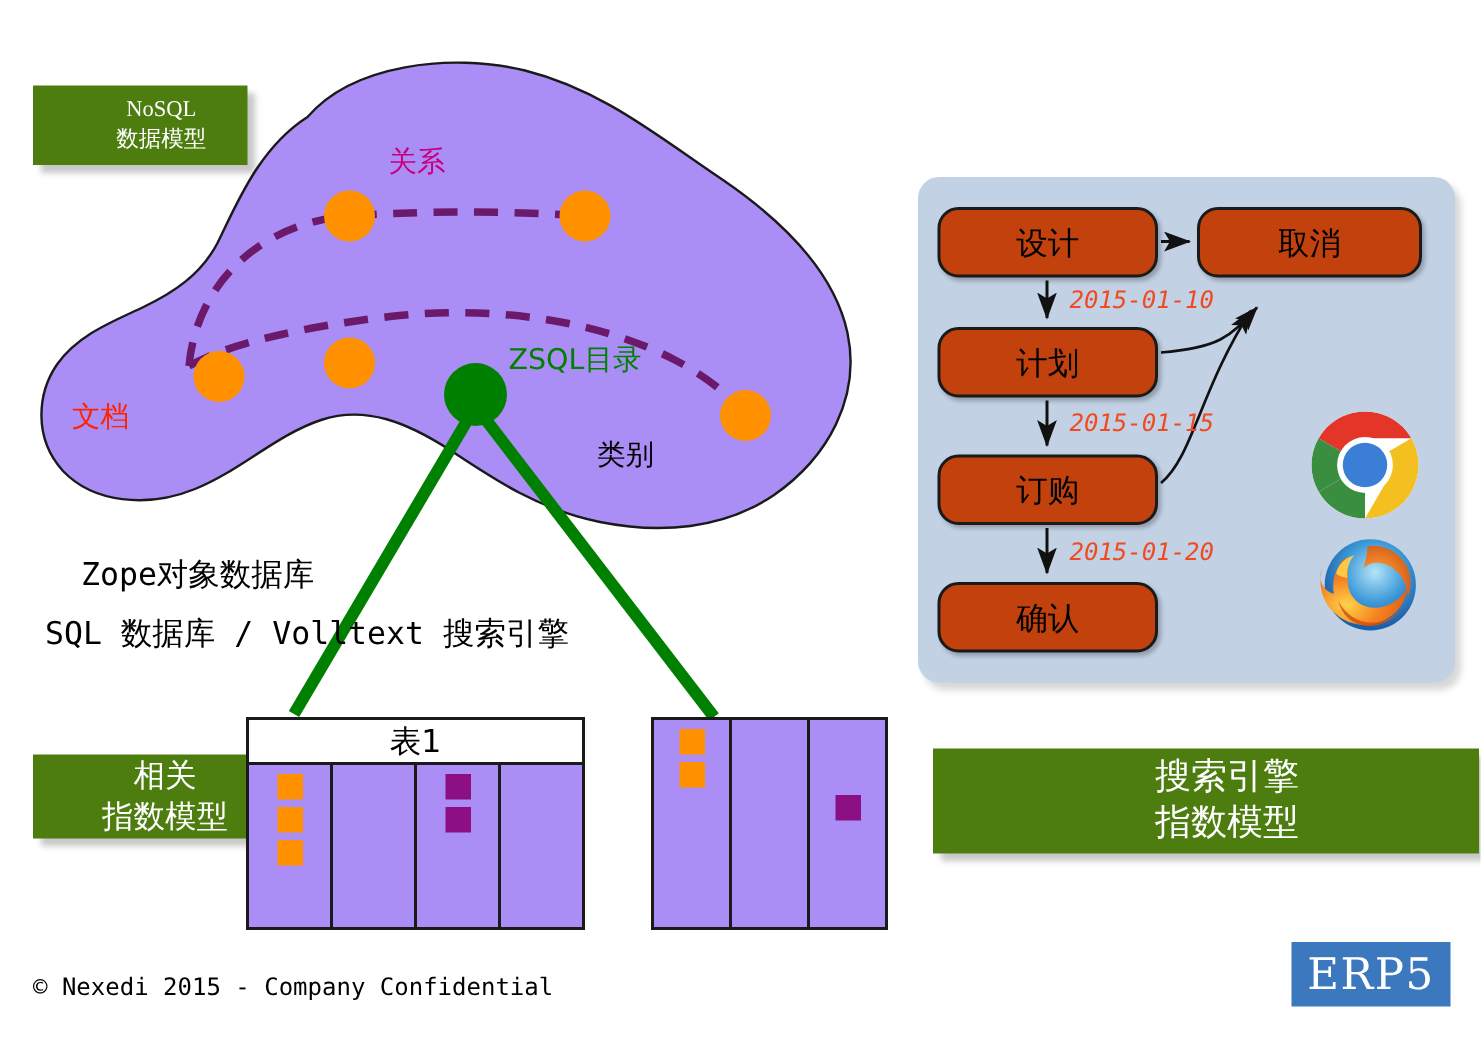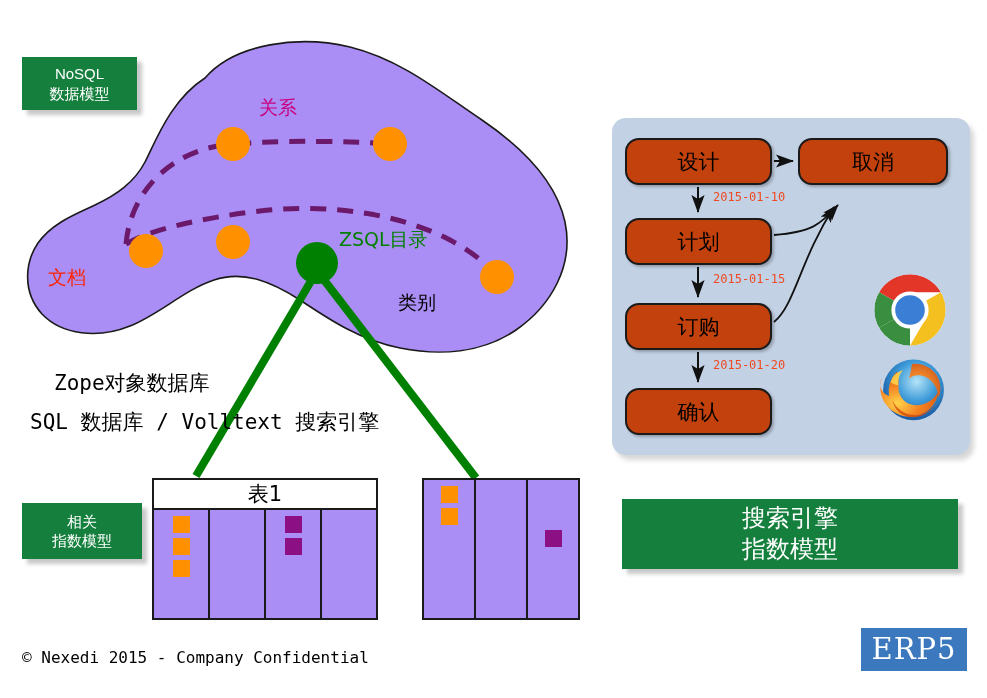--- a/index.html
+++ b/index.html
@@ -18,42 +18,43 @@
   .slide {
     position: absolute;
     inset: 0;
     width: 987px;
     height: 698px;
   }
 
   
   .slate-label {
     position: absolute;
-    background: #15803d;
+    background: #4d7c0f;
     color: #ffffff;
     text-align: center;
-    font-family: Liberation Sans, sans-serif;
+    font-family: Liberation Serif, serif;
     box-shadow: 5px 5px 4px rgba(0,0,0,0.22);
     display: flex;
     flex-direction: column;
     align-items: center;
     justify-content: center;
     line-height: 1.28;
+    padding-left: 28px;
   }
   .slate-label .ln { display: block; white-space: nowrap; }
 
   #label-nosql {
     left: 22px; top: 57px;
     width: 115px; height: 53px;
     font-size: 15px;
   }
   #label-index {
     left: 22px; top: 503px;
     width: 120px; height: 56px;
-    font-size: 15px;
+    font-size: 21px;
   }
   #label-enterprise {
     left: 622px; top: 499px;
     width: 336px; height: 70px;
     font-size: 24px;
   }
 
   
   .blob-text {
     position: absolute;
@@ -93,20 +94,21 @@
   #footer-text{ left: 22px; top: 648px; font-size: 16px; }
 
   
   .db-table {
     position: absolute;
     border: 2px solid #1a1a1a;
     background: #7f1d1d;
     box-sizing: border-box;
     display: flex;
     flex-direction: column;
+    margin-left: 12px;
   }
   .db-table .thead {
     height: 30px;
     border-bottom: 2px solid #1a1a1a;
     display: flex;
     align-items: center;
     justify-content: center;
     background: #ffffff;
     font-family: "DejaVu Sans", sans-serif;
     font-size: 21px;
@@ -166,23 +168,24 @@
   }
   #wf-design  { left: 625px; top: 138px; width: 147px; height: 47px; }
   #wf-cancel  { left: 798px; top: 138px; width: 150px; height: 47px; }
   #wf-plan    { left: 625px; top: 218px; width: 147px; height: 47px; }
   #wf-order   { left: 625px; top: 303px; width: 147px; height: 47px; }
   #wf-confirm { left: 625px; top: 388px; width: 147px; height: 47px; }
 
   .wf-date {
     position: absolute;
     font-family: "DejaVu Sans Mono", monospace;
-    font-size: 12px;
+    font-size: 16px;
     color: #f04a22;
     white-space: nowrap;
+    font-style: italic;
   }
   #wf-date-1 { left: 713px; top: 190px; }
   #wf-date-2 { left: 713px; top: 272px; }
   #wf-date-3 { left: 713px; top: 358px; }
 
   
   .browser-icon {
     position: absolute;
     width: 76px;
     height: 76px;

